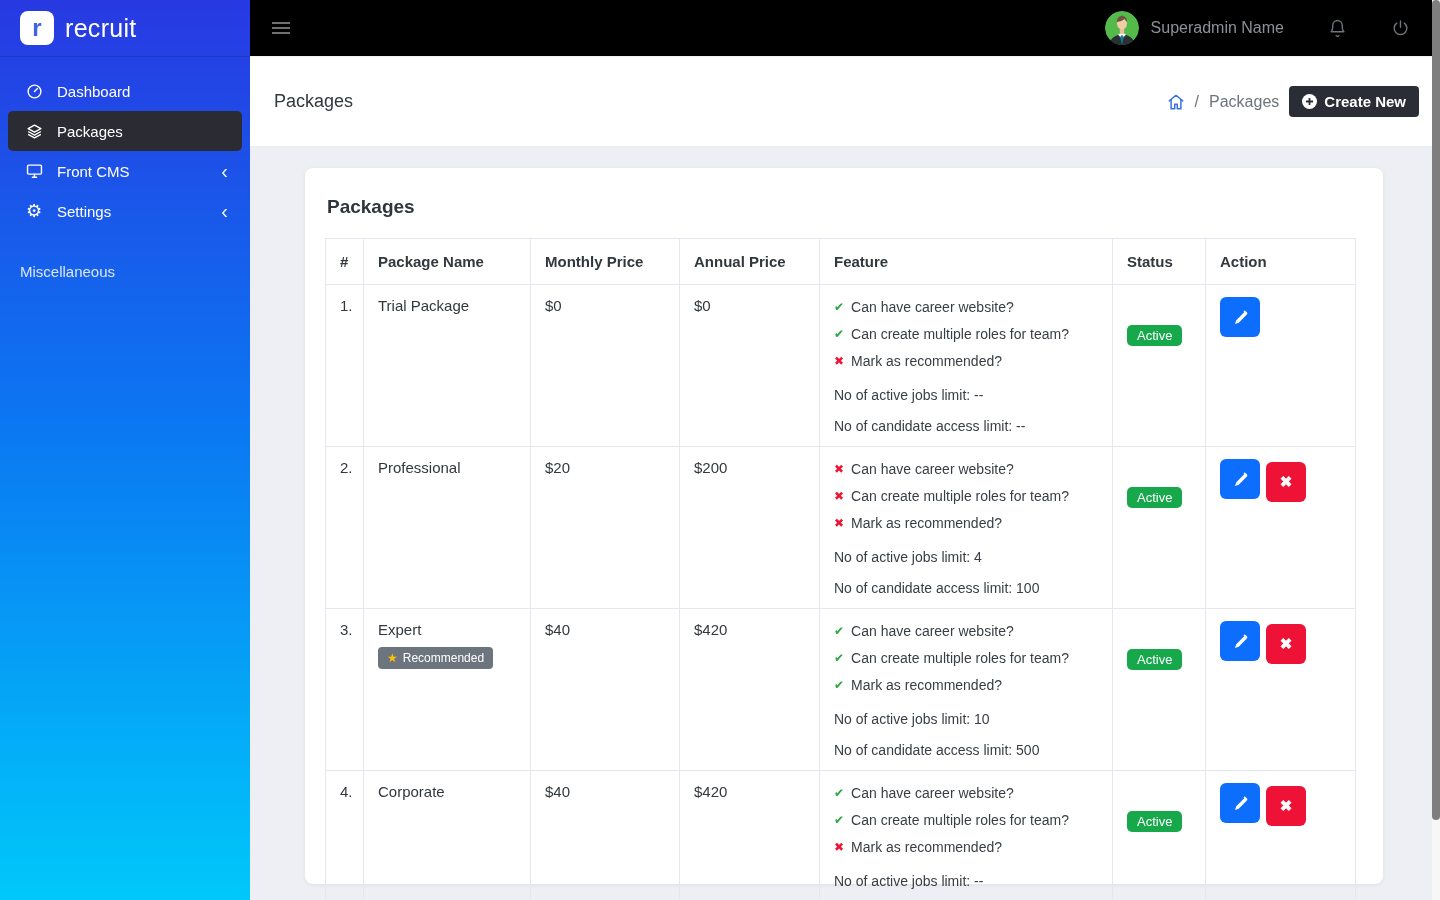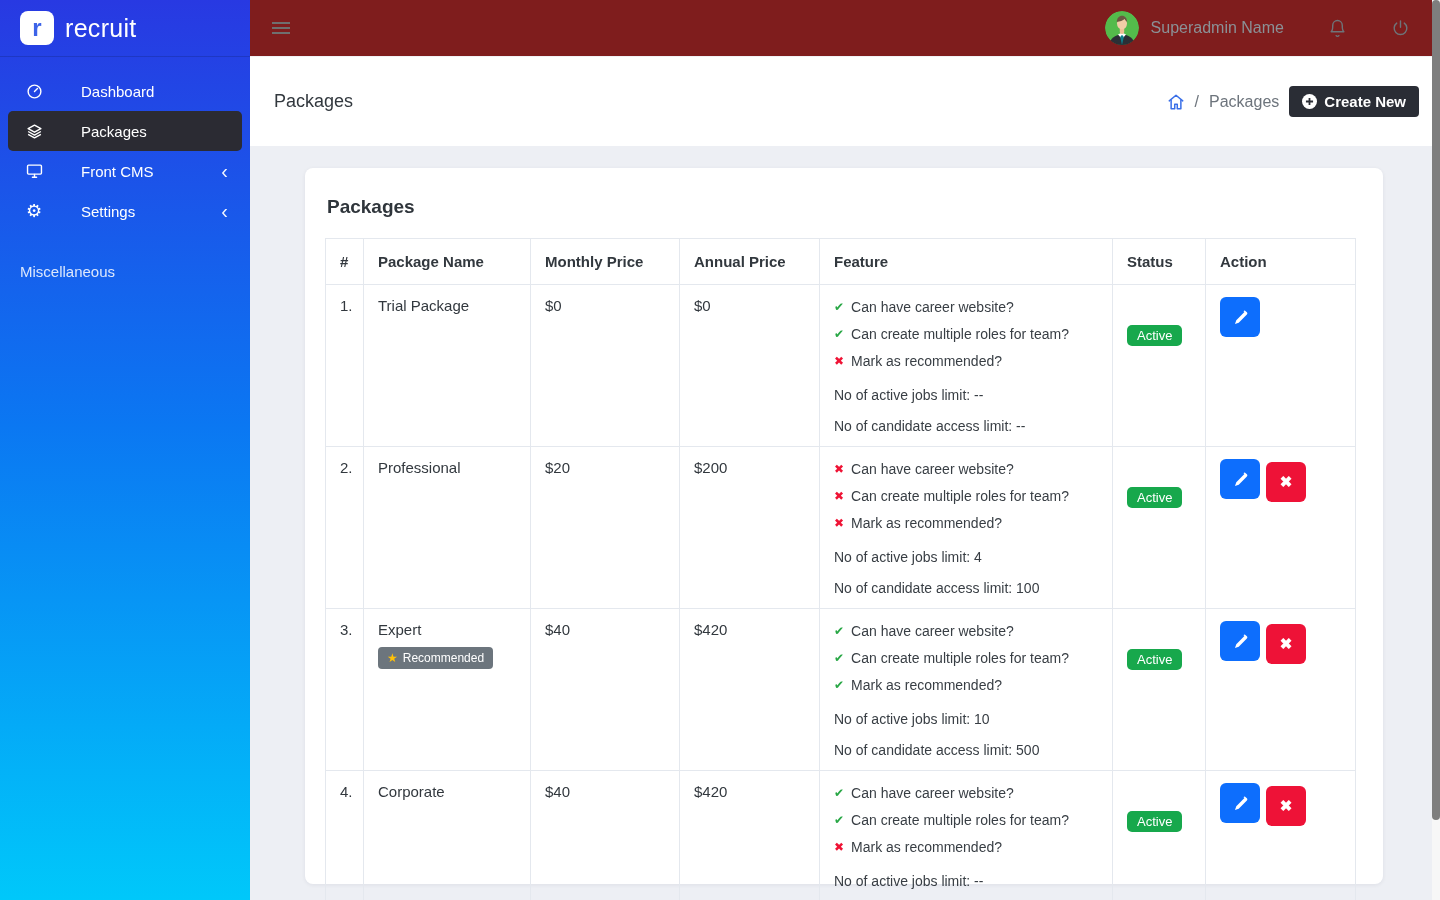--- a/index.html
+++ b/index.html
@@ -12,33 +12,33 @@
   .sidebar { width:250px; min-width:250px; height:900px;
     background:linear-gradient(180deg,#2839e2 0%, #0b77f2 47%, #00c8fa 100%); }
   .logo-row { height:57px; display:flex; align-items:center; padding:0 20px;
     border-bottom:1px solid rgba(0,0,0,.14); }
   .logo-badge { width:34px; height:34px; background:#fff; border-radius:8px;
     display:flex; align-items:center; justify-content:center;
     color:#3c63e8; font-size:24px; font-weight:700; }
   .logo-text { color:#fff; font-size:25px; font-weight:500; margin-left:11px; letter-spacing:.3px; }
   .nav { padding:14px 8px 0; }
   .nav-item { display:flex; align-items:center; height:40px; padding:0 14px;
-    color:#fff; font-size:15px; border-radius:5px; cursor:pointer;gap:24px; }
+    color:#fff; font-size:15px; border-radius:5px; cursor:pointer; }
   .nav-item .icon { width:24px; display:flex; justify-content:center; margin-right:11px; font-size:17px; line-height:1; color:#fff; }
   .nav-item.active { background:#2b2b33; }
   .chevron { margin-left:auto; font-size:20px; line-height:1; opacity:.95; font-weight:400; }
   .section-label { color:rgba(255,255,255,.85); font-size:15px; padding:0 20px; margin-top:32px; margin-bottom:31px; }
   .front-website { display:flex; align-items:center; background:#2b2b33; border-radius:5px;
     margin:0 8px; height:37px; padding:0 22px; color:#fff; font-size:15px; cursor:pointer; }
   .front-website .icon { margin-right:15px; display:flex; }
 
   
   .main { flex:1; display:flex; flex-direction:column; }
 
-  .topbar { height:57px; background:#7f1d1d; display:flex; align-items:center;
+  .topbar { height:57px; background:#000000; display:flex; align-items:center;
     justify-content:space-between; padding:0 30px 0 22px; border-bottom:1px solid #f1f2f5; }
   .hamburger { width:18px; cursor:pointer; }
   .hamburger span { display:block; width:18px; height:2.4px; background:#6f6f6f; margin:2.8px 0; }
   .topbar-right { display:flex; align-items:center; }
   .user { display:flex; align-items:center; cursor:pointer; }
   .avatar { width:34px; height:34px; border-radius:50%; overflow:hidden; }
   .user-name { color:#8b9196; font-size:16px; margin-left:12px; }
   .icon-btn { margin-left:44px; background:none; border:none; cursor:pointer; display:flex; }
 
   .page-header { height:89px; background:#fff; display:flex; align-items:center;

